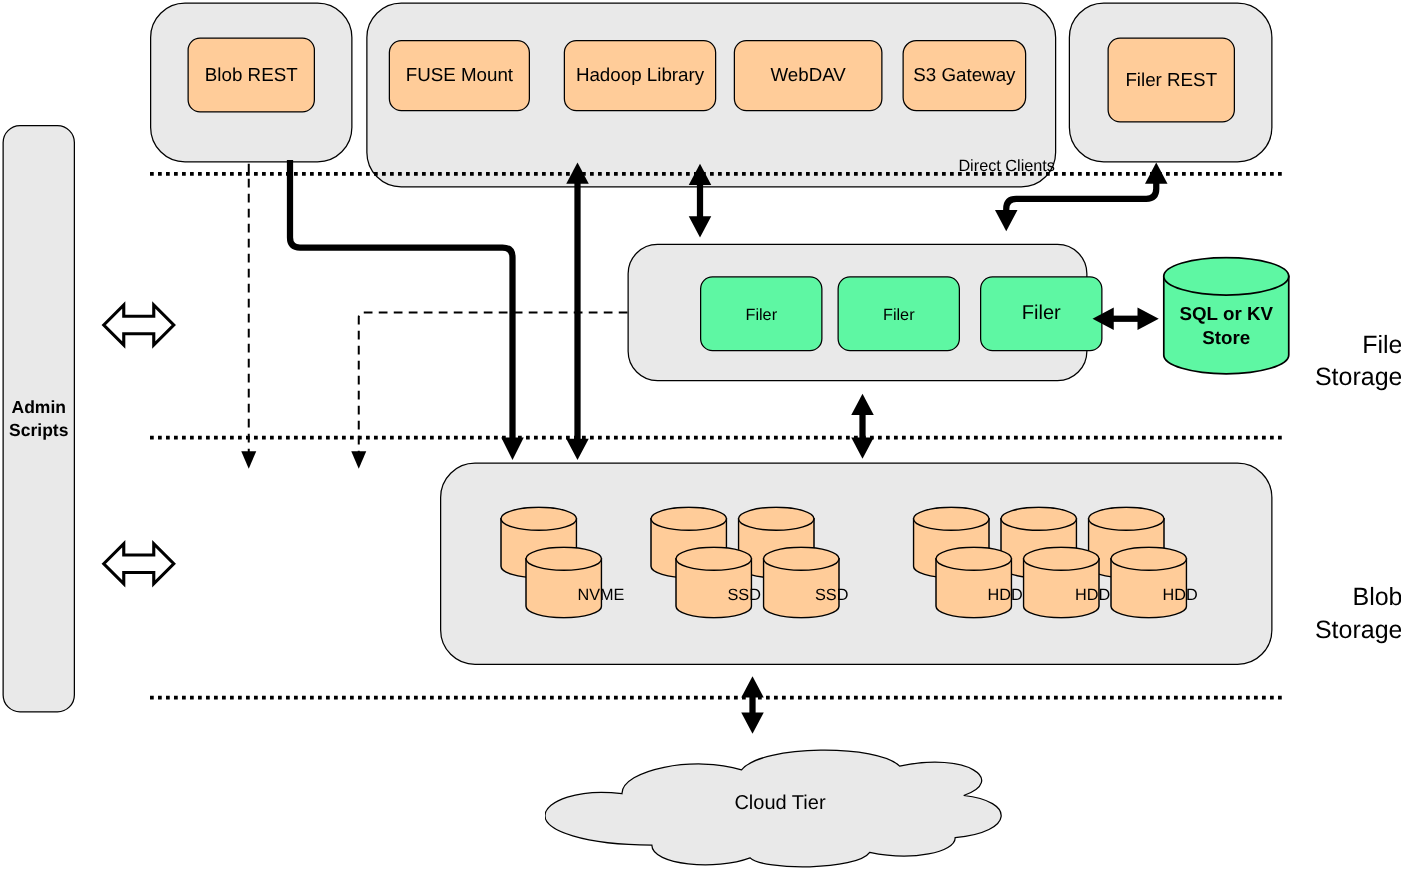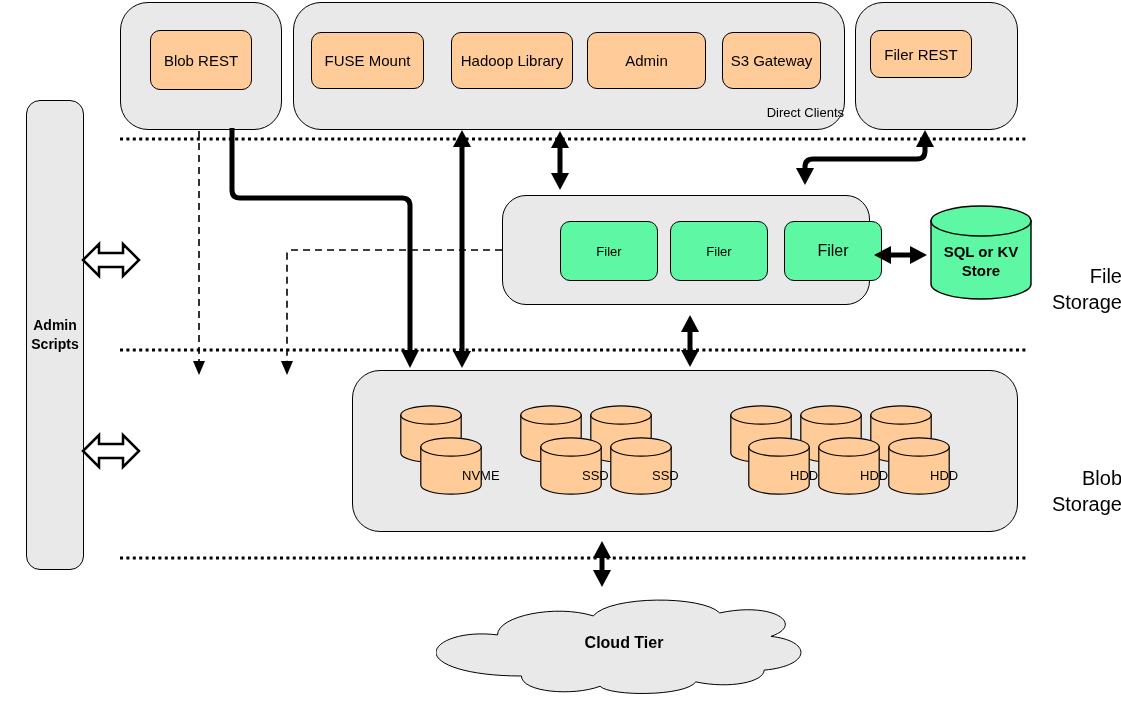--- a/index.html
+++ b/index.html
@@ -3,21 +3,21 @@
 <meta charset="utf-8">
 <style>
   html,body{margin:0;padding:0;background:#fff;}
   #canvas{
     position:relative;width:1121px;height:701px;background:#fff;overflow:hidden;
     font-family:"Liberation Sans",sans-serif;color:#000;
   }
   .group{position:absolute;background:#e9e9e9;border:1px solid #000;box-sizing:border-box;}
   .r28{border-radius:28px;}
   .r24{border-radius:24px;}
-  .r14{border-radius:14px;margin-left:24px;}
+  .r14{border-radius:14px;}
   .obox{
     position:absolute;background:#ffcc99;border:1px solid #000;border-radius:10px;
     display:flex;align-items:center;justify-content:center;font-size:15px;box-sizing:border-box;
   }
   .gbox{
     position:absolute;background:#5ef7a3;border:1px solid #000;border-radius:10px;
     display:flex;align-items:center;justify-content:center;font-size:13px;box-sizing:border-box;margin-left:34px;
   }
   .gbox.lg{font-size:16px;}
   .caption{position:absolute;left:0;right:0;bottom:9px;text-align:right;font-size:13px;}
@@ -27,21 +27,21 @@
   .mnode{
     position:absolute;width:30px;height:30px;border:1px solid #000;border-radius:50%;
     background:#f8cecc;display:flex;align-items:center;justify-content:center;box-sizing:border-box;
   }
   .mnode-inner{width:21px;height:21px;border:1px solid #000;border-radius:50%;background:#f8cecc;box-sizing:border-box;}
   .cyl{position:absolute;width:62px;height:58px;}
   .cyl-label{position:absolute;left:0;right:0;top:31px;text-align:center;font-size:13px;padding-left:42px;}
   .sql-cyl{position:absolute;left:930px;top:205px;width:102px;height:95px;}
   .sql-label{position:absolute;left:6px;right:6px;top:28px;height:58px;font-size:15px;font-weight:bold;line-height:1.25;}
   .cloud{position:absolute;left:436px;top:588px;width:376px;height:110px;}
-  .cloud-label{position:absolute;inset:0;font-size:16px;font-weight:bold;}
+  .cloud-label{position:absolute;inset:0;font-size:16px;font-weight:normal;}
   #overlay{position:absolute;left:0;top:0;pointer-events:none;}
   .dot{stroke:#000;stroke-width:3;stroke-dasharray:3 3.4;fill:none;}
   .dash{stroke:#000;stroke-width:1.6;stroke-dasharray:7 5;fill:none;}
   .thick{stroke:#000;stroke-width:5;fill:none;}
   .head{fill:#000;stroke:none;}
   .hollow{fill:#fff;stroke:#000;stroke-width:2.5;stroke-linejoin:miter;}
   .admin-label{position:absolute;inset:0;font-size:14px;font-weight:bold;line-height:1.35;}
 </style>
 </head>
 <body>
@@ -58,30 +58,30 @@
   </svg>
 
   <div class="group r14" style="left:2px;top:100px;width:58px;height:470px;">
     <div class="admin-label flexc">Admin Scripts</div>
   </div>
 
   <div class="group r28" style="left:120px;top:2px;width:162px;height:128px;padding-left:16px;">
     <div class="obox" style="left:29px;top:27px;width:102px;height:60px;">Blob REST</div>
   </div>
 
-  <div class="group r28" style="left:293px;top:2px;width:552px;height:128px;">
+  <div class="group r28" style="left:293px;top:2px;width:552px;height:148px;">
     <div class="obox" style="left:17px;top:29px;width:113px;height:57px;">FUSE Mount</div>
     <div class="obox" style="left:157px;top:29px;width:122px;height:57px;">Hadoop Library</div>
-    <div class="obox" style="left:293px;top:29px;width:119px;height:57px;">Admin</div>
+    <div class="obox" style="left:293px;top:29px;width:119px;height:57px;">WebDAV</div>
     <div class="obox" style="left:428px;top:29px;width:99px;height:57px;border-radius:11px;">S3 Gateway</div>
     <div class="caption">Direct Clients</div>
   </div>
 
   <div class="group r28" style="left:855px;top:2px;width:163px;height:128px;">
-    <div class="obox" style="left:14px;top:27px;width:102px;height:48px;">Filer REST</div>
+    <div class="obox" style="left:30px;top:27px;width:102px;height:68px;">Filer REST</div>
   </div>
 
   <div class="group r24" style="left:502px;top:195px;width:368px;height:110px;">
     <div class="gbox" style="left:23px;top:25px;width:98px;height:60px;">Filer</div>
     <div class="gbox" style="left:133px;top:25px;width:98px;height:60px;">Filer</div>
     <div class="gbox lg" style="left:247px;top:25px;width:98px;height:60px;">Filer</div>
   </div>
 
   <div class="sql-cyl">
     <svg width="102" height="95" viewBox="0 0 102 95">

